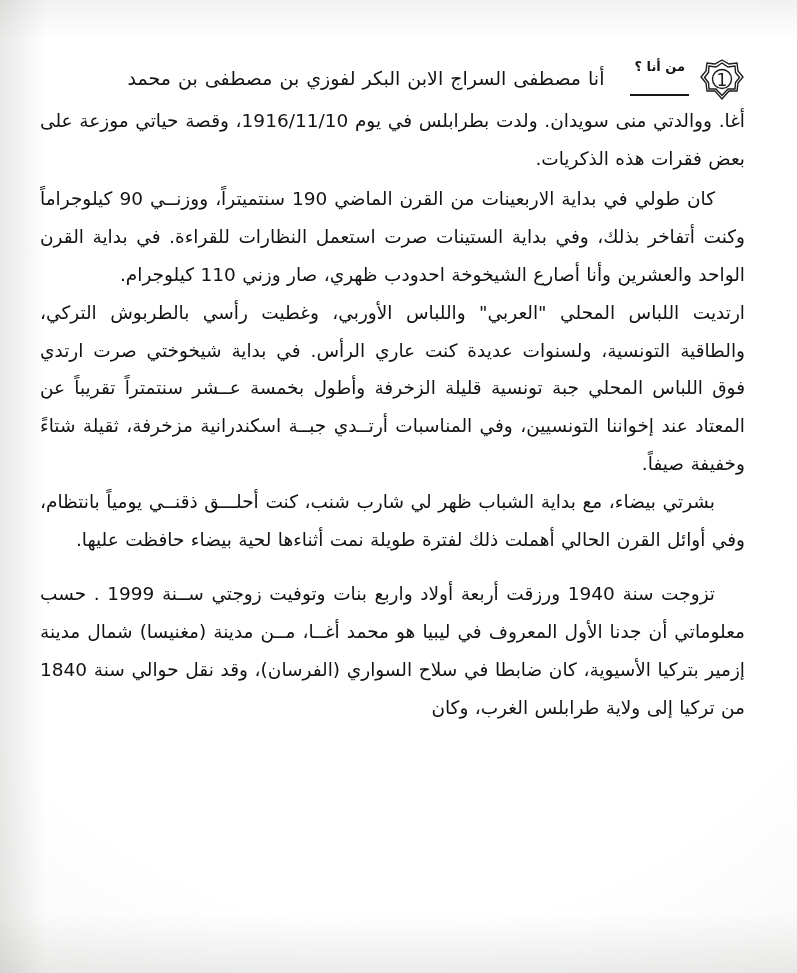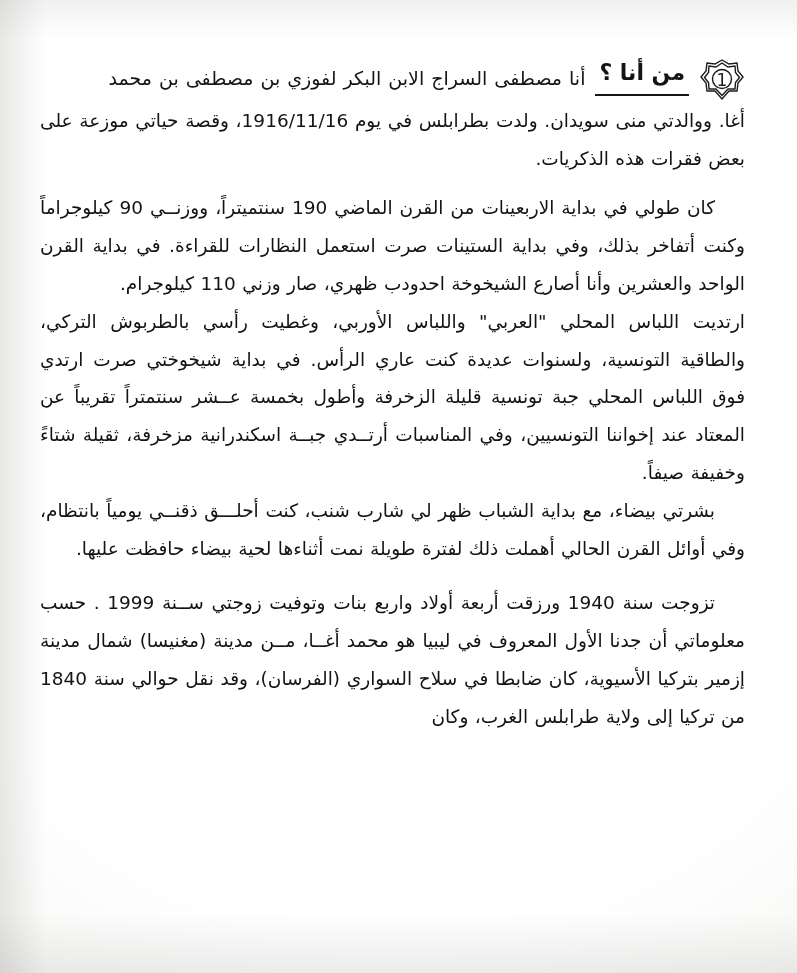--- a/index.html
+++ b/index.html
@@ -81,26 +81,26 @@
     align-items: center;
     justify-content: center;
     font-family: "DejaVu Sans", sans-serif;
     font-size: 17px;
     color: #1b1b1b;
   }
 
   .section-title {
     flex: 0 0 auto;
     font-family: "DejaVu Sans", sans-serif;
-    font-size: 22px;
+    font-size: 13px;
     font-weight: bold;
     color: #141414;
     border-bottom: 2px solid #161616;
-    padding: 4px 4px 9px 4px;
-    margin-left: 10px;
+    padding: 4px 4px 19px 4px;
+    margin-left: 26px;
     white-space: nowrap;
     line-height: 1.15;
   }
 
   .first-line {
     flex: 1 1 auto;
     font-family: "DejaVu Sans", sans-serif;
     font-size: 19px;
     color: #141414;
     line-height: 1.5;
@@ -113,21 +113,21 @@
     font-family: "DejaVu Sans", sans-serif;
     font-size: 18.5px;
     line-height: 2.05;
     color: #131313;
     margin: 0;
     text-align: justify;
     text-justify: inter-word;
     word-spacing: 0.5px;
   }
   p.body.indent { text-indent: 30px; }
-  p.body.tight-top { margin-top: 11px; }
+  p.body.tight-top { margin-top: 2px; }
   p.body.gap { margin-top: 0; }
   p.body.gap-lg { margin-top: 16px; }
 
   
   .opening-rest {
     margin-top: 2px;
   }
 </style>
 </head>
 <body>
@@ -151,21 +151,21 @@
           </g>
         </svg>
         <span class="num">1</span>
       </div>
 
       <div class="section-title">من أنا ؟</div>
 
       <div class="first-line">أنا مصطفى السراج الابن البكر لفوزي بن مصطفى بن محمد</div>
     </div>
 
-    <p class="body opening-rest">أغا. ووالدتي منى سويدان. ولدت بطرابلس في يوم 1916/11/16، وقصة حياتي موزعة على بعض فقرات هذه الذكريات.</p>
+    <p class="body opening-rest">أغا. ووالدتي منى سويدان. ولدت بطرابلس في يوم 1916/11/10، وقصة حياتي موزعة على بعض فقرات هذه الذكريات.</p>
 
     <p class="body indent tight-top">كان طولي في بداية الاربعينات من القرن الماضي 190 سنتميتراً، ووزنــي 90 كيلوجراماً وكنت أتفاخر بذلك، وفي بداية الستينات صرت استعمل النظارات للقراءة. في بداية القرن الواحد والعشرين وأنا أصارع الشيخوخة احدودب ظهري، صار وزني 110 كيلوجرام.</p>
 
 
     <p class="body">ارتديت اللباس المحلي "العربي" واللباس الأوربي، وغطيت رأسي بالطربوش التركي، والطاقية التونسية، ولسنوات عديدة كنت عاري الرأس. في بداية شيخوختي صرت ارتدي فوق اللباس المحلي جبة تونسية قليلة الزخرفة وأطول بخمسة عــشر سنتمتراً تقريباً عن المعتاد عند إخواننا التونسيين، وفي المناسبات أرتــدي جبــة اسكندرانية مزخرفة، ثقيلة شتاءً وخفيفة صيفاً.</p>
 
     <p class="body indent gap">بشرتي بيضاء، مع بداية الشباب ظهر لي شارب شنب، كنت أحلـــق ذقنــي يومياً بانتظام، وفي أوائل القرن الحالي أهملت ذلك لفترة طويلة نمت أثناءها لحية بيضاء حافظت عليها.</p>
 
     <p class="body indent gap-lg">تزوجت سنة 1940 ورزقت أربعة أولاد واربع بنات وتوفيت زوجتي ســنة 1999 . حسب معلوماتي أن جدنا الأول المعروف في ليبيا هو محمد أغــا، مــن مدينة (مغنيسا) شمال مدينة إزمير بتركيا الأسيوية، كان ضابطا في سلاح السواري (الفرسان)، وقد نقل حوالي سنة 1840 من تركيا إلى ولاية طرابلس الغرب، وكان</p>
 

